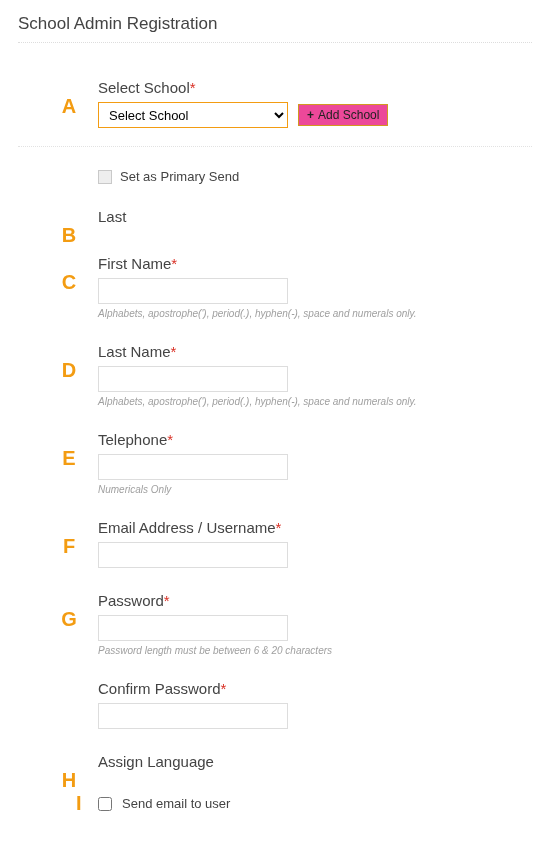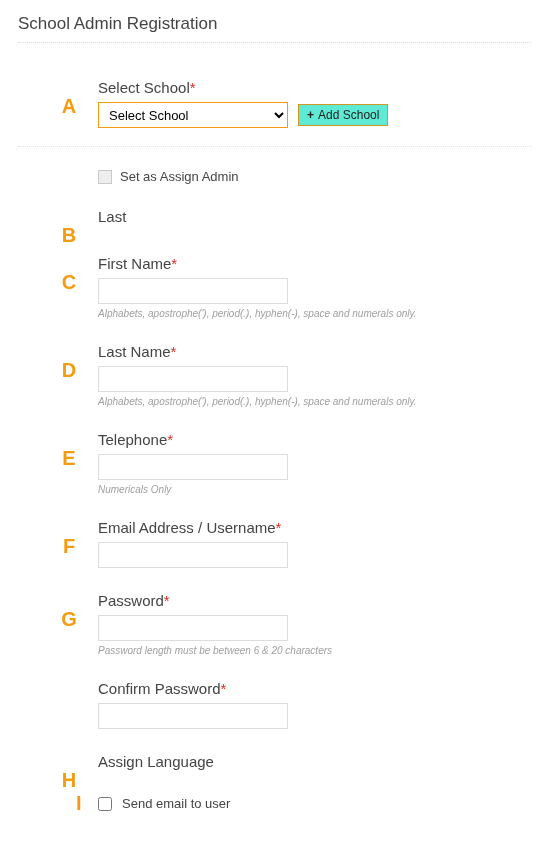--- a/index.html
+++ b/index.html
@@ -72,21 +72,21 @@
     align-items: center;
     gap: 10px;
   }
   .not-found-text {
     font-size: 12.5px;
     color: #555;
     margin-left: 6px;
     white-space: nowrap;
   }
   .btn-orange {
-    background: #5eead4;
+    background: #ec4899;
     border: 1px solid #d19820;
     color: #222;
     font-size: 12px;
     padding: 3px 8px;
     cursor: pointer;
     display: inline-flex;
     align-items: center;
     gap: 4px;
   }
   .checkbox-row {
@@ -155,21 +155,21 @@
         <span>Add School</span>
       </button>
     </div>
   </div>
 
   <hr class="section-rule">
 
   <div class="section section-primary">
     <div class="checkbox-row">
       <div class="fake-checkbox"></div>
-      <span class="checkbox-label">Set as Assign Admin</span>
+      <span class="checkbox-label">Set as Primary Send</span>
     </div>
   </div>
 
   <div class="section section-spaced">
     <span class="letter" style="top:40px;">B</span>
     <div class="field-label">Last</div>
   </div>
 
   <div class="section section-spaced">
     <span class="letter" style="top:40px;">C</span>

